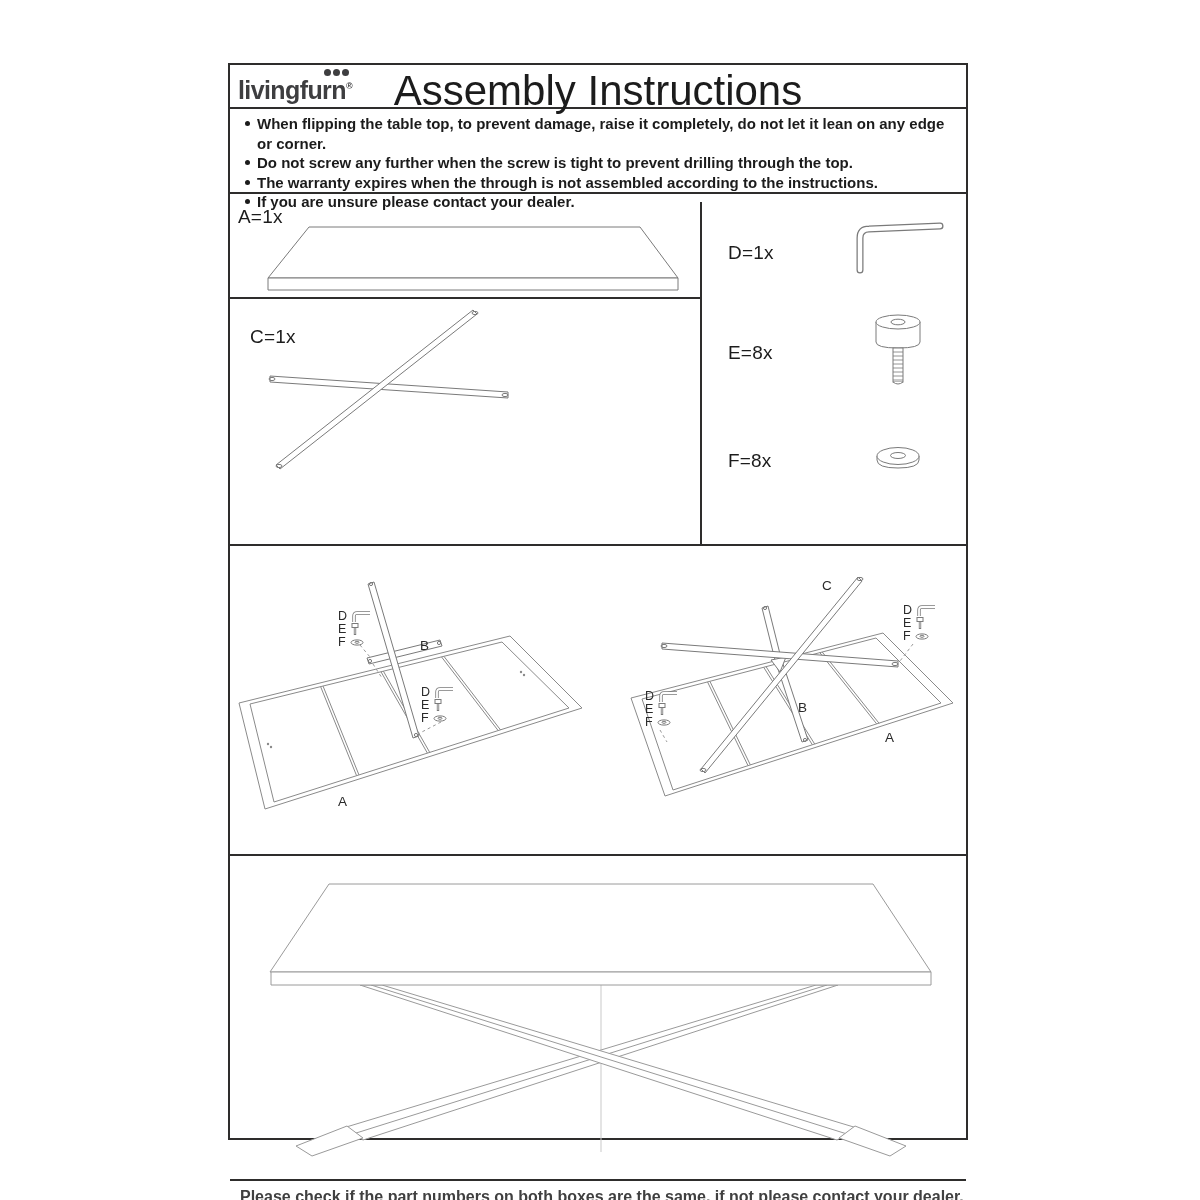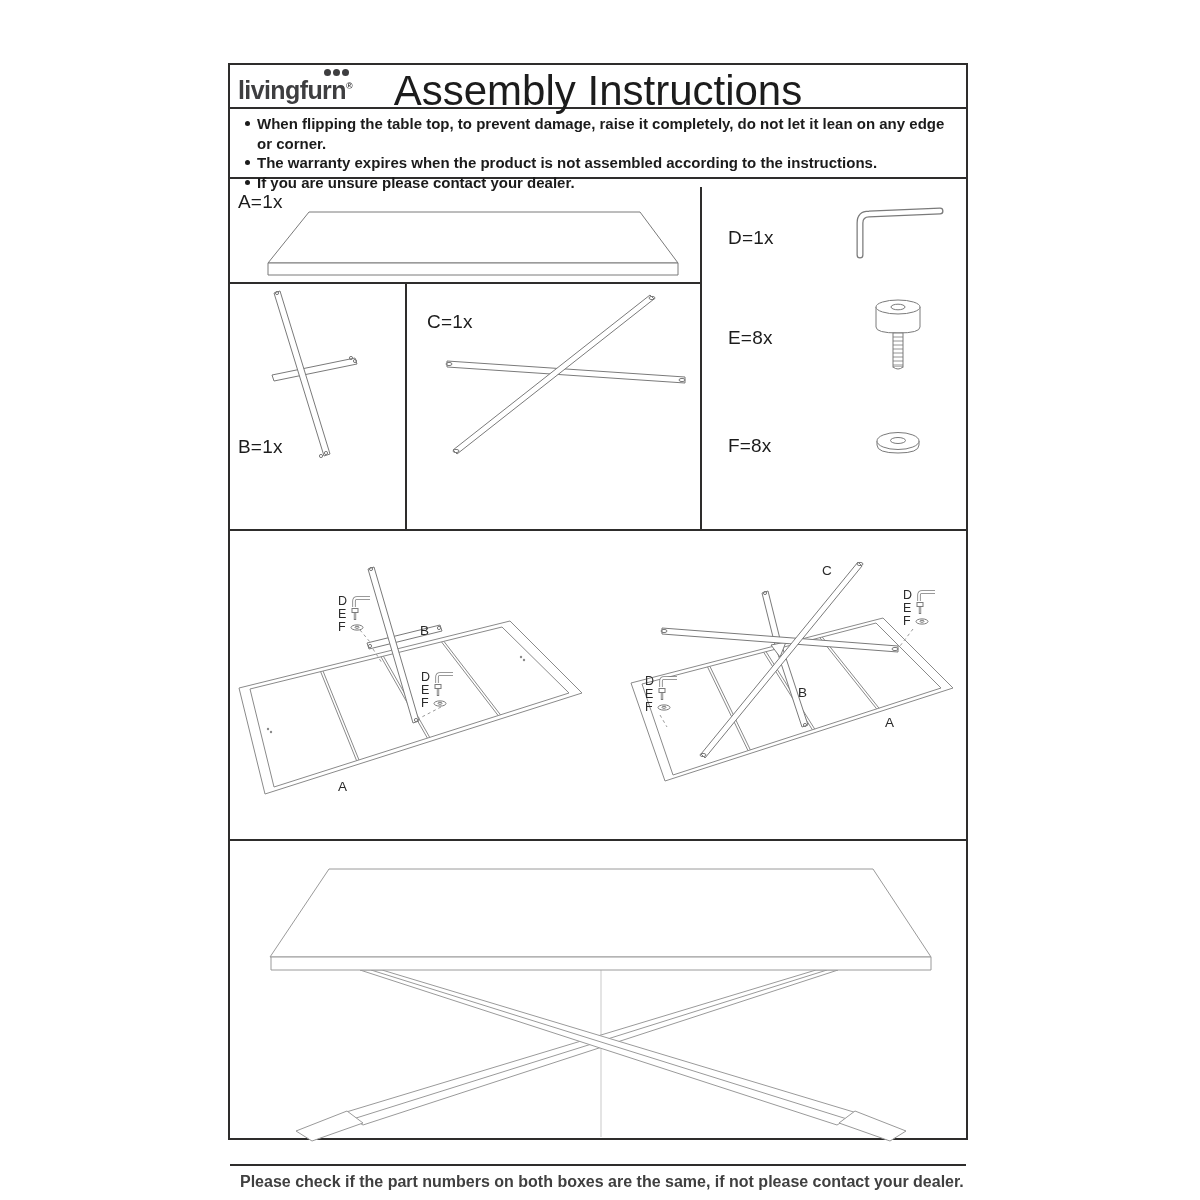--- a/index.html
+++ b/index.html
@@ -14,21 +14,21 @@
   }
   
   .hdr{height:42px;border-bottom:2px solid #2e2d2c;position:relative;}
   .logo-wrap{position:absolute;left:8px;top:2px;width:140px;height:38px;}
   .logo-dots{position:absolute;left:86px;top:2px;display:flex;gap:2px;}
   .logo-dot{width:7px;height:7px;border-radius:50%;background:#3e3e40;}
   .logo-text{position:absolute;left:0;top:6px;font-size:25px;font-weight:bold;color:#3e3e40;letter-spacing:-0.6px;line-height:26px;text-align:right;}
   .logo-reg{font-size:9px;vertical-align:10px;letter-spacing:0;}
   .title{position:absolute;left:0;right:0;top:2px;text-align:center;font-size:42px;font-weight:400;color:#1c1c1c;}
   
-  .warn{height:70px;border-bottom:2px solid #2e2d2c;box-sizing:border-box;padding:5px 6px 0 14px;}
+  .warn{height:85px;border-bottom:2px solid #2e2d2c;box-sizing:border-box;padding:5px 6px 0 14px;}
   .warn ul{margin:0;padding:0;list-style:none;}
   .warn li{font-size:15px;font-weight:600;line-height:19.5px;position:relative;padding-left:13px;color:#1b1b1b;}
   .warn li::before{content:"";position:absolute;left:1px;top:7px;width:5px;height:5px;border-radius:50%;background:#1b1b1b;}
   
   .parts{height:344px;border-bottom:2px solid #2e2d2c;box-sizing:border-box;display:flex;margin-top:8px;}
   .parts-left{width:472px;border-right:2px solid #2e2d2c;box-sizing:border-box;display:flex;flex-direction:column;}
   .cell-a{height:97px;border-bottom:2px solid #2e2d2c;box-sizing:border-box;position:relative;}
   .row-bc{flex:1;display:flex;}
   .cell-b{width:177px;border-right:2px solid #2e2d2c;box-sizing:border-box;position:relative;}
   .cell-c{flex:1;position:relative;}
@@ -58,49 +58,38 @@
         <span class="logo-dot"></span>
       </div>
       <div class="logo-text"><span>livingfurn</span><span class="logo-reg">®</span></div>
     </div>
     <div class="title">Assembly Instructions</div>
   </div>
 
   <div class="warn">
     <ul>
       <li>When flipping the table top, to prevent damage, raise it completely, do not let it lean on any edge or corner.</li>
-      <li>The warranty expires when the product is not assembled according to the instructions.</li>
+      <li>Do not screw any further when the screw is tight to prevent drilling through the top.</li>
+      <li>The warranty expires when the through is not assembled according to the instructions.</li>
       <li>If you are unsure please contact your dealer.</li>
     </ul>
   </div>
 
   <div class="parts">
     <div class="parts-left">
 
       <div class="cell-a">
         <span class="part-label" style="left:8px;top:4px;">A=1x</span>
         <svg class="psvg" width="470" height="95" viewBox="0 0 470 95">
           <polygon points="79,25 410,25 448,76 38,76" fill="#fff" stroke="#7a7a7a" stroke-width="1"></polygon>
           <polygon points="38,76 448,76 448,88 38,88" fill="#fff" stroke="#7a7a7a" stroke-width="1"></polygon>
         </svg>
       </div>
 
       <div class="row-bc">
-        <div class="cell-b">
-          <svg class="psvg" width="175" height="181" viewBox="0 0 175 181">
-            <polygon points="42,91 125,74 127,80 44,97" fill="#fff" stroke="#7a7a7a" stroke-width="1"></polygon>
-            <polygon points="44,9 50,7 100,170 94,172" fill="#fff" stroke="#7a7a7a" stroke-width="1"></polygon>
-            <circle cx="47" cy="9" r="1.6" fill="none" stroke="#7a7a7a"></circle>
-            <circle cx="96" cy="169" r="1.6" fill="none" stroke="#7a7a7a"></circle>
-            <circle cx="91" cy="172" r="1.6" fill="none" stroke="#7a7a7a"></circle>
-            <circle cx="125" cy="77" r="1.6" fill="none" stroke="#7a7a7a"></circle>
-            <circle cx="121" cy="74" r="1.6" fill="none" stroke="#7a7a7a"></circle>
-          </svg>
-          <span class="part-label" style="left:8px;top:152px;">B=1x</span>
-        </div>
         <div class="cell-c">
           <span class="part-label" style="left:20px;top:27px;">C=1x</span>
           <svg class="psvg" width="293" height="181" viewBox="0 0 293 181">
             <polygon points="40,77 278,93 278,99 40,83" fill="#fff" stroke="#7a7a7a" stroke-width="1"></polygon>
             <polygon points="243,11 247,15 50,170 46,166" fill="#fff" stroke="#7a7a7a" stroke-width="1"></polygon>
             <ellipse cx="245" cy="14" rx="3" ry="1.6" fill="none" stroke="#7a7a7a"></ellipse>
             <ellipse cx="42" cy="80" rx="3" ry="1.6" fill="none" stroke="#7a7a7a"></ellipse>
             <ellipse cx="275" cy="96" rx="3" ry="1.6" fill="none" stroke="#7a7a7a"></ellipse>
             <ellipse cx="49" cy="167" rx="3" ry="1.6" fill="none" stroke="#7a7a7a"></ellipse>
           </svg>

